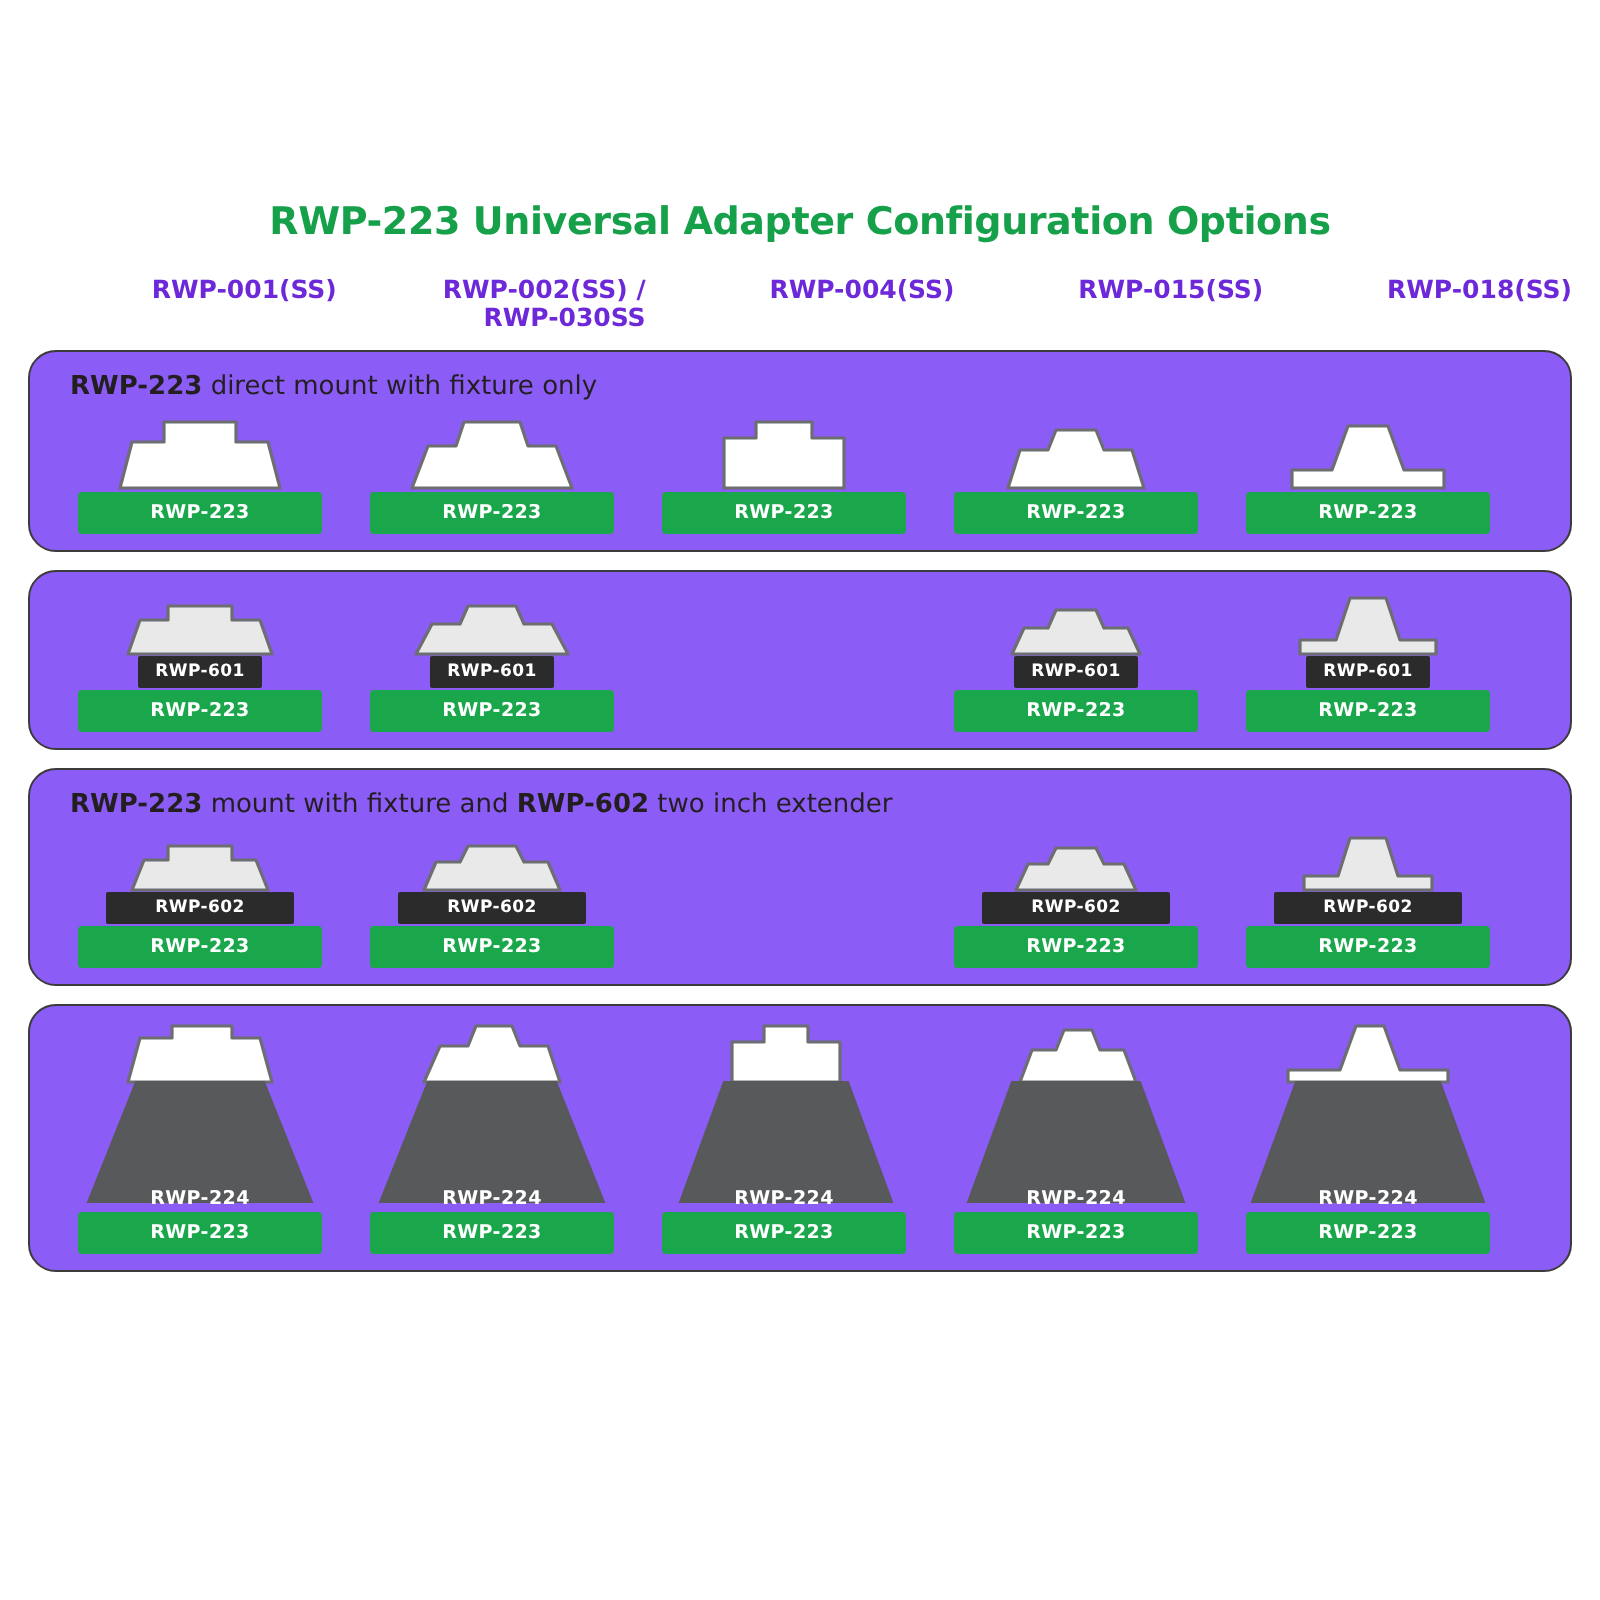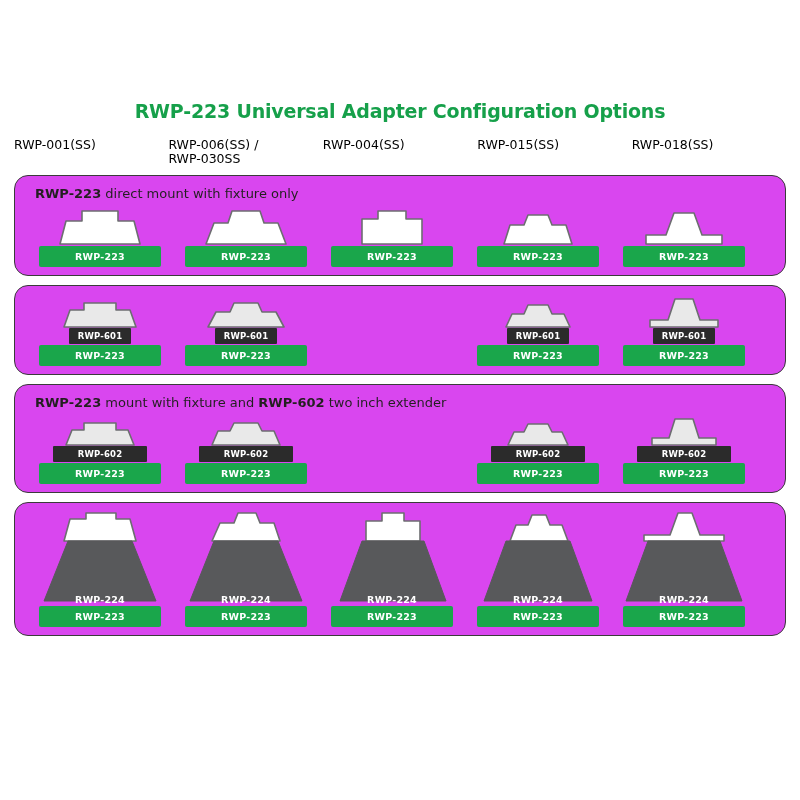--- a/index.html
+++ b/index.html
@@ -26,38 +26,38 @@
     font-size: 19px;
     letter-spacing: -0.2px;
     padding-top: 100px;
   }
   .col-headers {
     display: flex;
     margin: 16px 14px 0 14px;
   }
   .col-header {
     flex: 1 1 0;
-    text-align: left;
+    text-align: right;
     font-size: 12.5px;
-    font-weight: normal;
-    color: #000000;
+    font-weight: bold;
+    color: #6d28d9;
     line-height: 1.15;
     white-space: pre-line;
   }
   .panels {
     margin: 8px 14px 0 14px;
   }
   .panel {
     border: 1.6px solid #3b3b3b;
     border-radius: 14px;
     margin-bottom: 9px;
     padding: 8px 28px 8px 12px;
     box-sizing: border-box;
     position: relative;
-    background: #d946ef;
+    background: #8b5cf6;
   }
   .panel-title {
     font-size: 13px;
     color: #231f20;
     margin: 2px 0 4px 8px;
   }
   .panel-title b { font-weight: bold; }
   .row {
     display: flex;
     align-items: flex-end;
@@ -127,21 +127,21 @@
 </style>
 </head>
 <body>
 
 <div class="page">
 
   <div class="title">RWP-223 Universal Adapter Configuration Options</div>
 
   <div class="col-headers">
     <div class="col-header">RWP-001(SS)</div>
-    <div class="col-header">RWP-006(SS) /
+    <div class="col-header">RWP-002(SS) /
 RWP-030SS</div>
     <div class="col-header">RWP-004(SS)</div>
     <div class="col-header">RWP-015(SS)</div>
     <div class="col-header">RWP-018(SS)</div>
   </div>
 
   <div class="panels">
 
     <div class="panel">
       <div class="panel-title">

